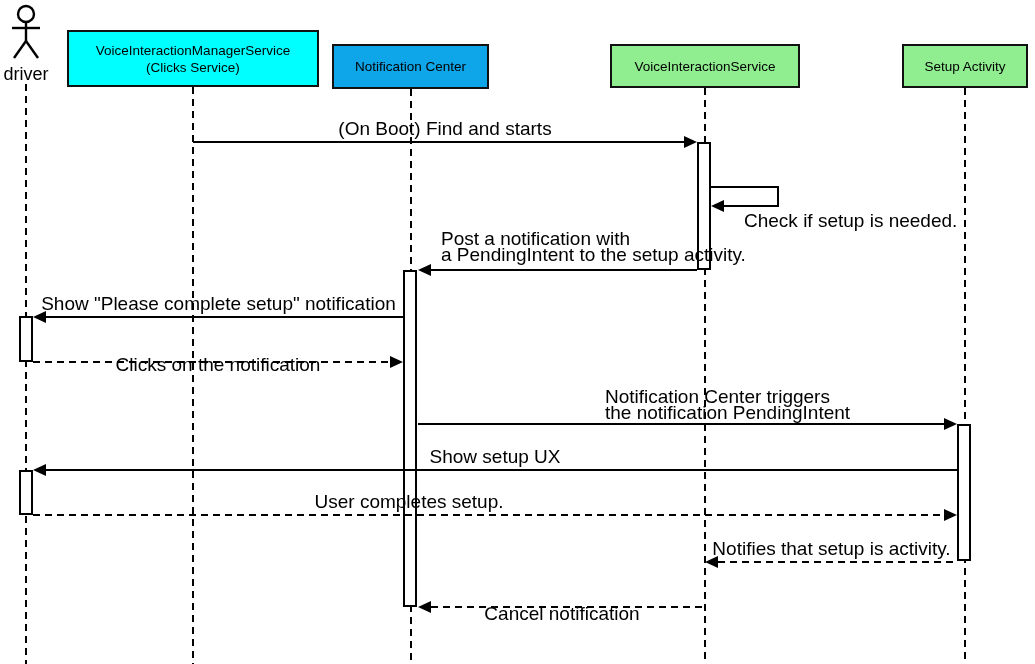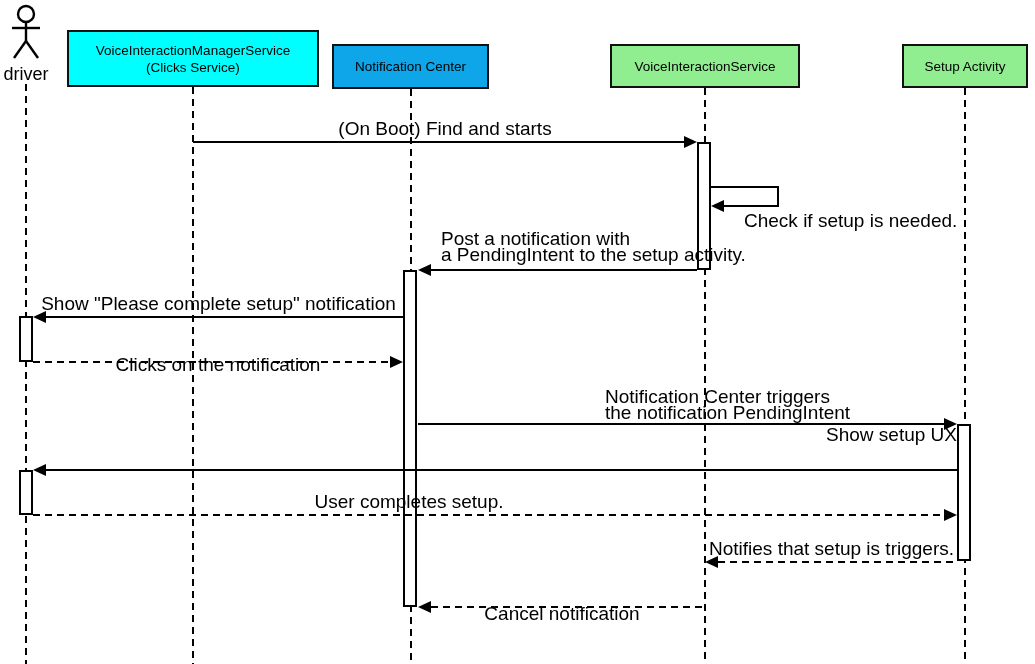--- a/index.html
+++ b/index.html
@@ -95,29 +95,29 @@
 
   <div class="msg-label center" style="left:33px; top:341px; width:370px;margin-top:16px;">Clicks on the notification</div>
   <div class="line-dashed" style="left:33px; top:361px; width:358px;"></div>
   <div class="arrow-right" style="left:390px; top:356px;"></div>
 
   <div class="msg-label" style="left:561px; top:389px;margin-left:44px;">Notification Center triggers
 the notification PendingIntent</div>
   <div class="line-solid" style="left:418px; top:423px; width:527px;"></div>
   <div class="arrow-right" style="left:944px; top:418px;"></div>
 
-  <div class="msg-label center" style="left:33px; top:427px; width:924px;text-align:right;">Show setup UX</div>
+  <div class="msg-label center" style="left:33px; top:449px; width:924px;">Show setup UX</div>
   <div class="line-solid" style="left:45px; top:469px; width:912px;"></div>
   <div class="arrow-left" style="left:33px; top:464px;"></div>
 
   <div class="msg-label center" style="left:33px; top:494px; width:752px;">User completes setup.</div>
   <div class="line-dashed" style="left:33px; top:514px; width:911px;"></div>
   <div class="arrow-right" style="left:944px; top:509px;"></div>
 
-  <div class="msg-label center" style="left:705px; top:541px; width:253px;">Notifies that setup is triggers.</div>
+  <div class="msg-label center" style="left:705px; top:541px; width:253px;">Notifies that setup is activity.</div>
   <div class="line-dashed" style="left:718px; top:561px; width:239px;"></div>
   <div class="arrow-left" style="left:705px; top:556px;"></div>
 
   <div class="msg-label center" style="left:418px; top:586px; width:288px;margin-top:20px;">Cancel notification</div>
   <div class="line-dashed" style="left:431px; top:606px; width:274px;"></div>
   <div class="arrow-left" style="left:418px; top:601px;"></div>
 
 </div>
 
 </body></html>

